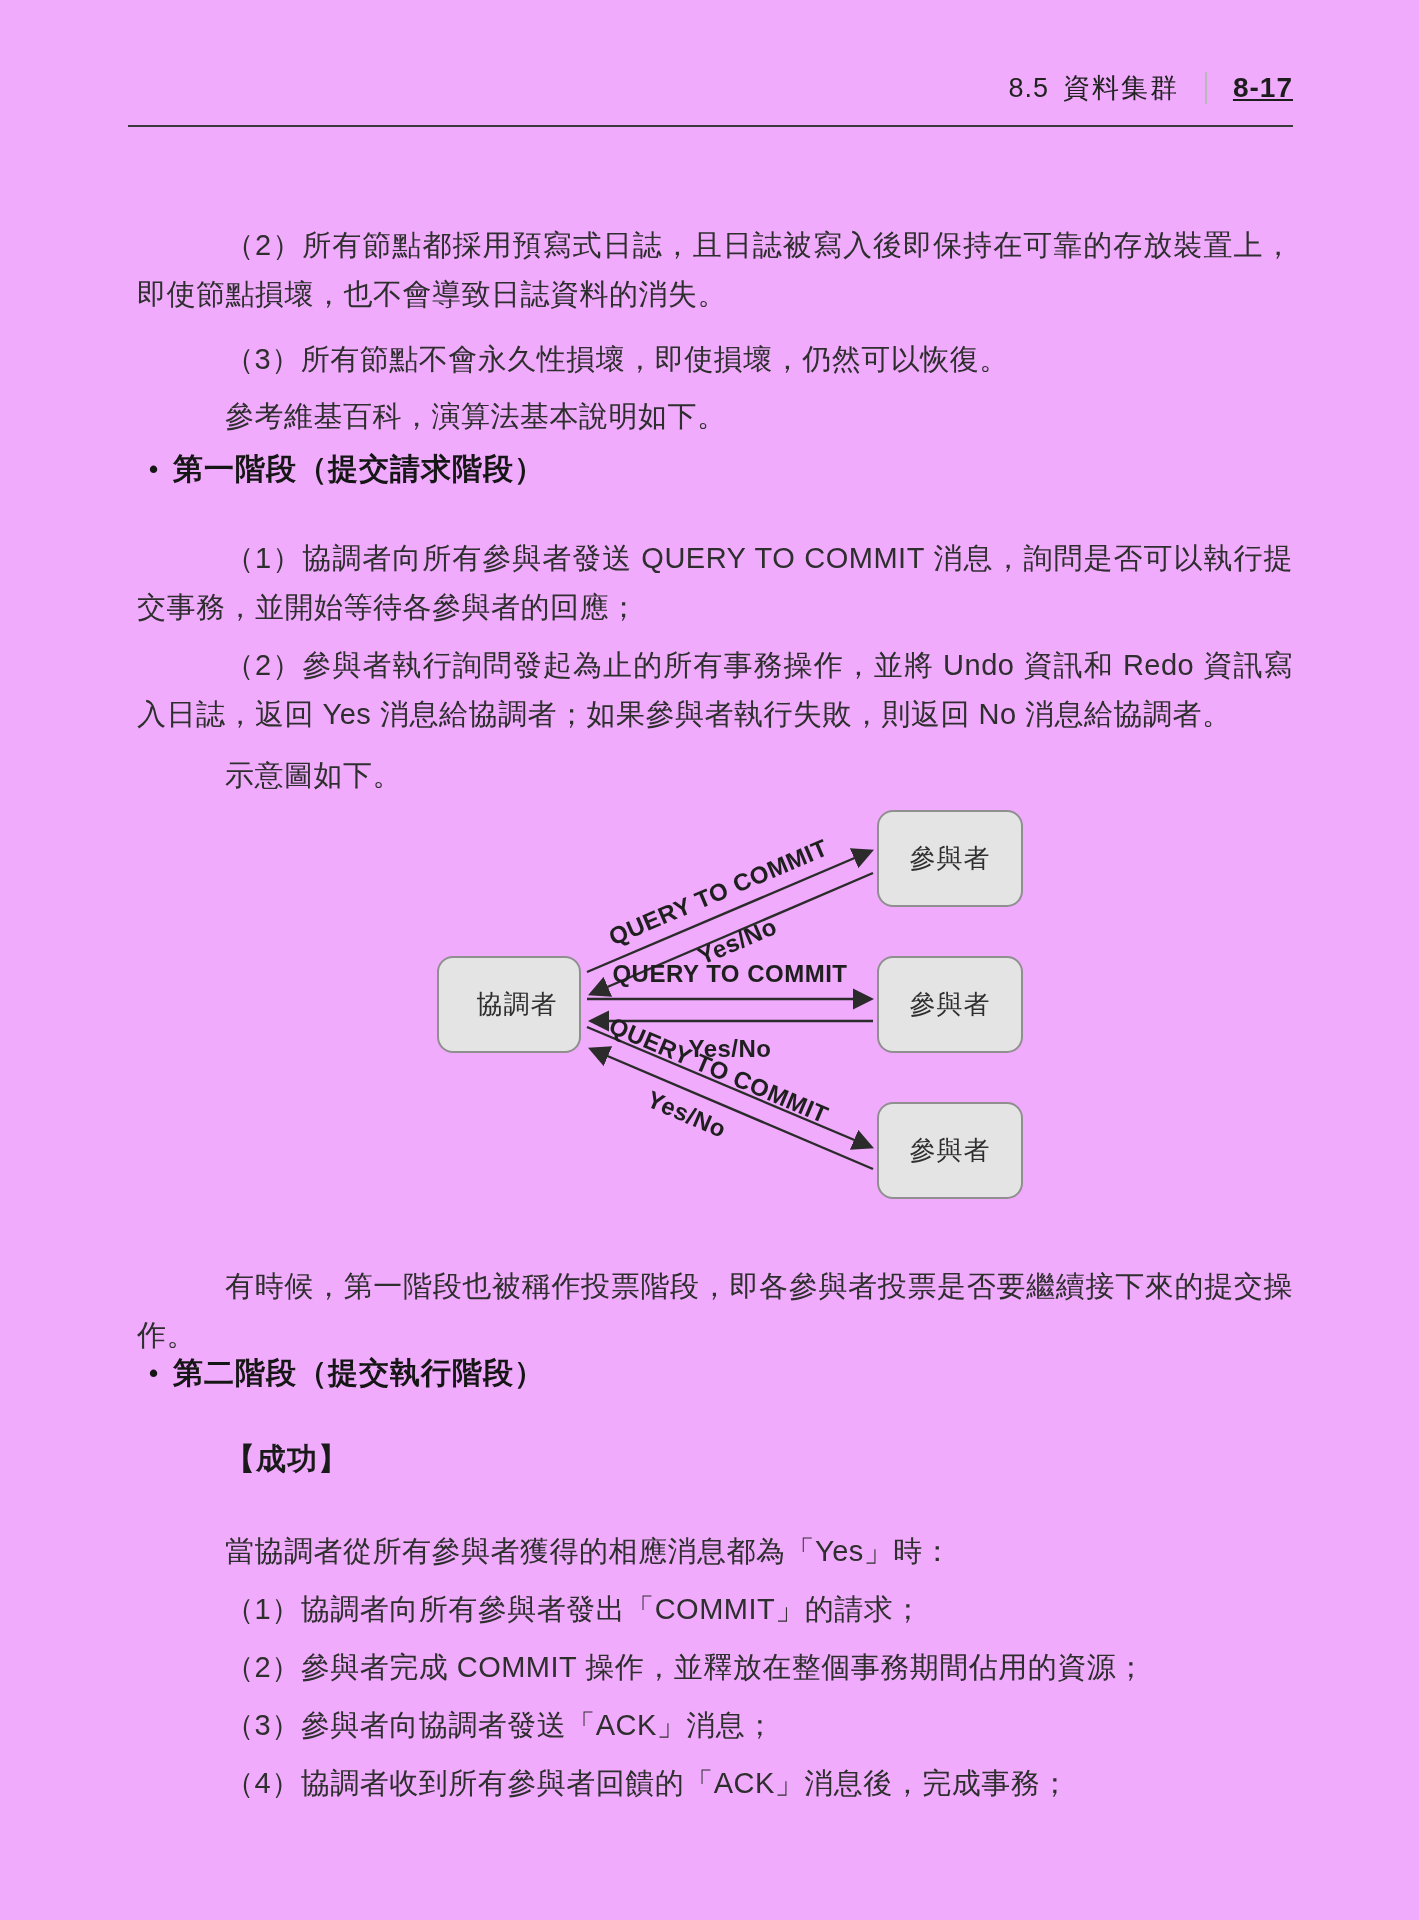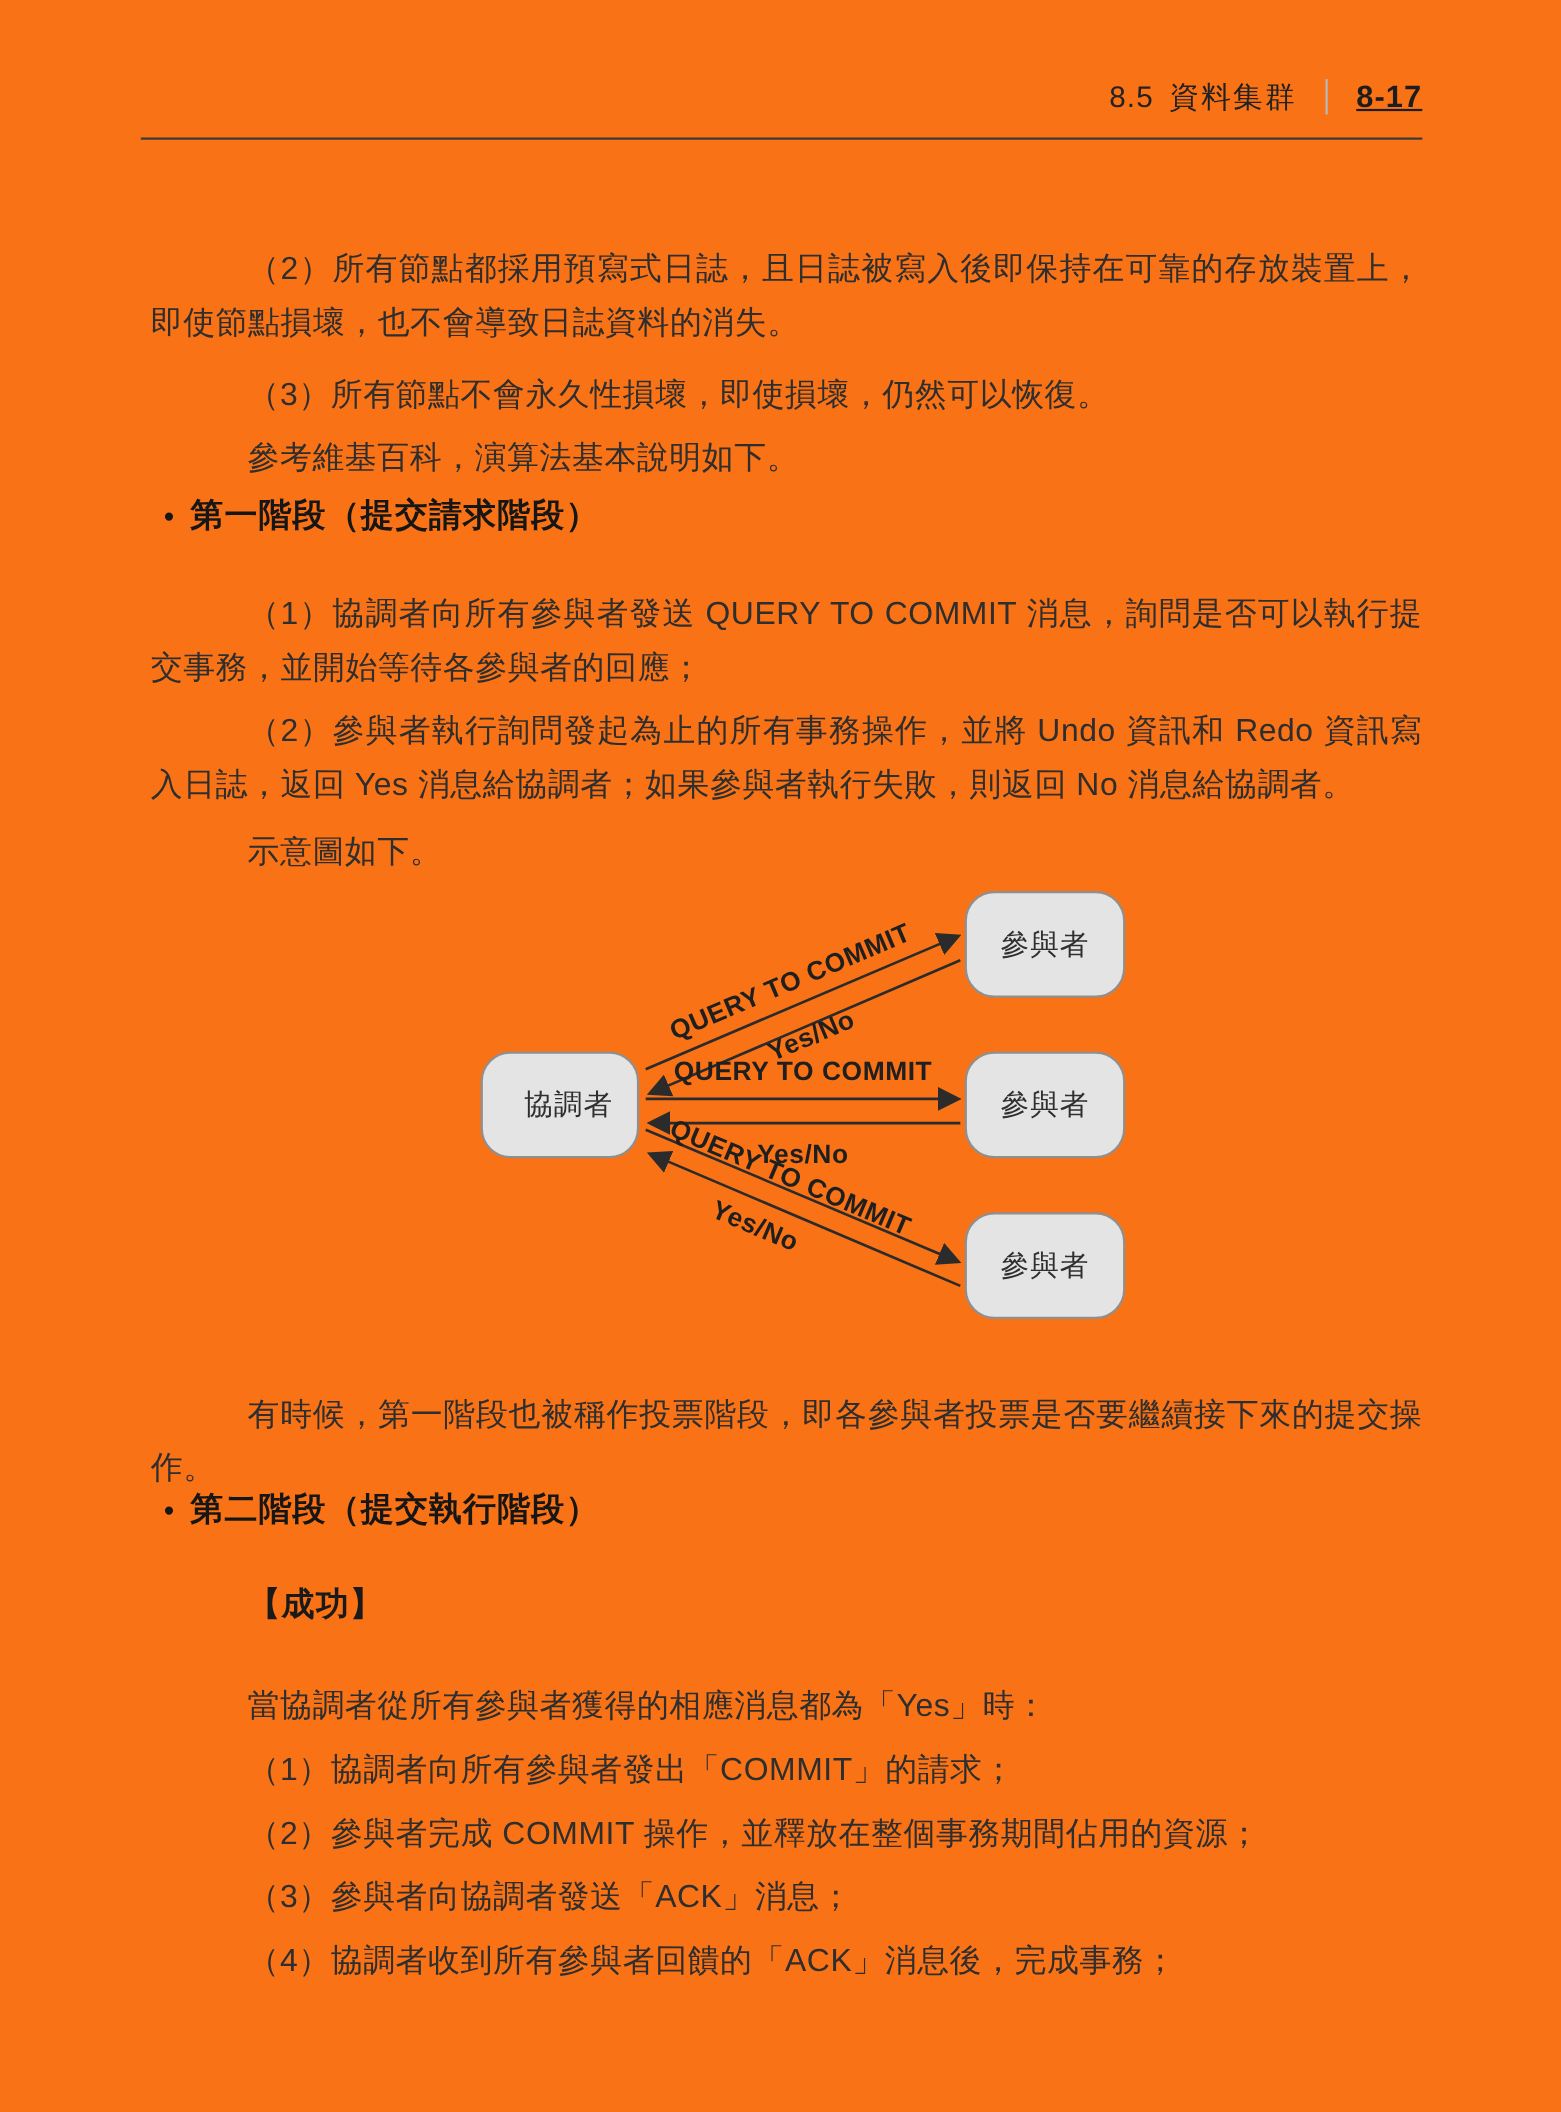--- a/index.html
+++ b/index.html
@@ -1,19 +1,19 @@
 <!DOCTYPE html>
 <html lang="zh-Hant" style="--box-fill: #e4e4e4; --box-border: #8f8f8f; --arrow-color: #2b2b2b;"><head>
 <meta charset="utf-8">
 <style>
   html,body{margin:0;padding:0;background:#ffffff;}
   #page{
     position:relative;
     width:1419px;height:1920px;
-    background:#f97316;
+    background:#f0abfc;
     font-family:"Liberation Sans","DejaVu Sans",sans-serif;
     color:#2e2e2e;
     overflow:hidden;
   }
   
   .header{
     position:absolute;top:66px;left:137px;width:1156px;height:44px;
     display:flex;align-items:center;justify-content:flex-end;
   }
   .header .chapter-no{font-size:27px;font-weight:500;color:#222;letter-spacing:1px;}
@@ -39,21 +39,21 @@
     font-size:30px;line-height:44px;font-weight:bold;color:#1a1a1a;
     text-indent:88px;letter-spacing:1px;
   }
   
   .diagram{position:absolute;left:137px;top:810px;width:1162px;height:396px;}
   .diagram svg{position:absolute;left:0;top:0;width:100%;height:100%;}
   .node{
     position:absolute;width:146px;height:97px;
     background:var(--box-fill,#e4e4e4);
     border:2px solid var(--box-border,#8f8f8f);
-    border-radius:27px;
+    border-radius:16px;
     box-sizing:border-box;
     display:flex;align-items:center;justify-content:center;
     font-size:26px;color:#2f2f2f;letter-spacing:1px;
   }
   .node.coordinator{left:300px;top:146px;width:144px;padding-left:16px;}
   .node.participant-1{left:740px;top:0px;}
   .node.participant-2{left:740px;top:146px;}
   .node.participant-3{left:740px;top:292px;}
   .edge{stroke:var(--arrow-color,#2b2b2b);stroke-width:2.4;fill:none;}
   .edge-label{

